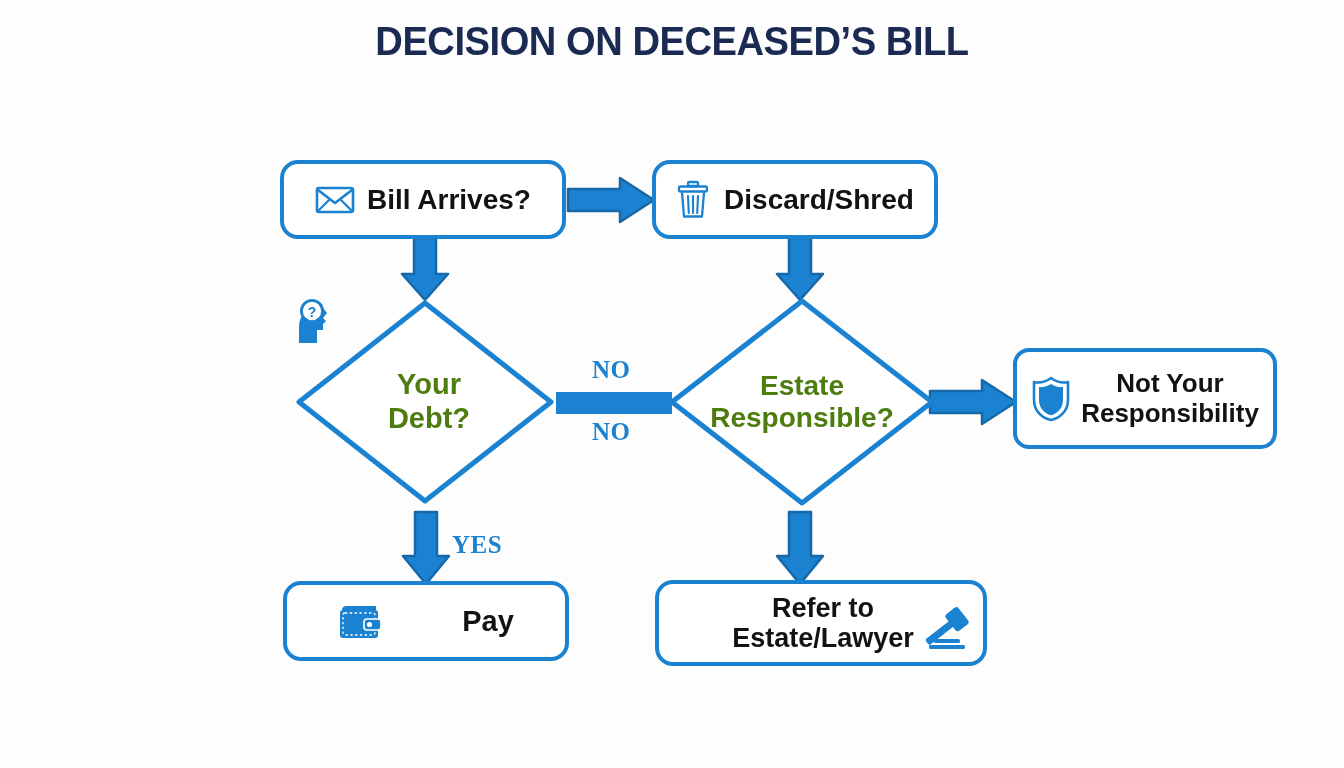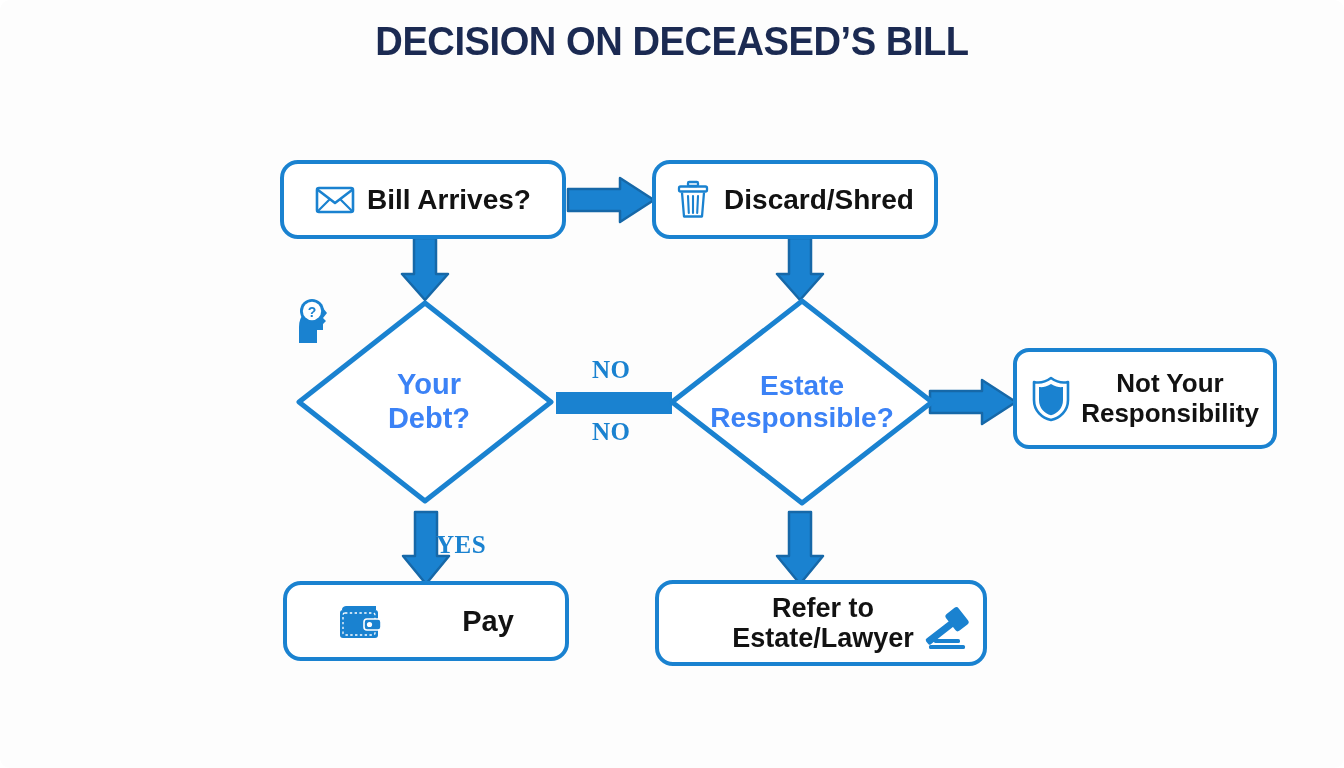--- a/index.html
+++ b/index.html
@@ -71,21 +71,21 @@
     top: 0;
     width: 100%;
     height: 100%;
     display: flex;
     align-items: center;
     justify-content: center;
   }
   .diamond-inner .label {
     font-family: "Liberation Sans", sans-serif;
     font-weight: bold;
-    color: #3b82f6;
+    color: #4d7c0f;
     line-height: 1.16;
     text-align: center;
     white-space: pre-line;
   }
 
   
   .arrow {
     position: absolute;
   }
   .arrow svg { display: block; overflow: visible; }
@@ -148,21 +148,21 @@
   </div>
 
   <div class="arrow" style="left:777px; top:512px;">
     <svg width="46" height="72" viewBox="0 0 46 72">
       <path d="M12 0 L34 0 L34 44 L46 44 L23 72 L0 44 L12 44 Z" fill="#1a82d0" stroke="#1668a8" stroke-width="2.5" stroke-linejoin="round"></path>
     </svg>
   </div>
 
   <div class="edge-label" style="left:592px; top:356px;">NO</div>
   <div class="edge-label" style="left:592px; top:418px;">NO</div>
-  <div class="edge-label" style="left:436px; top:531px;">YES</div>
+  <div class="edge-label" style="left:452px; top:531px;">YES</div>
 
   <div class="node-box" style="left:280px; top:160px; width:286px; height:79px;">
     <span class="icon" style="margin-right:12px;">
       <svg width="40" height="30" viewBox="0 0 40 30">
         <rect x="2" y="3" width="36" height="24" rx="2" fill="#ffffff" stroke="#1a82d0" stroke-width="2.6"></rect>
         <path d="M3 5 L20 18 L37 5" fill="none" stroke="#1a82d0" stroke-width="2.6" stroke-linecap="round" stroke-linejoin="round"></path>
         <path d="M3 26 L14 15 M37 26 L26 15" fill="none" stroke="#1a82d0" stroke-width="2.2" stroke-linecap="round"></path>
       </svg>
     </span>
     <span class="label" style="font-size:28px;">Bill Arrives?</span>

